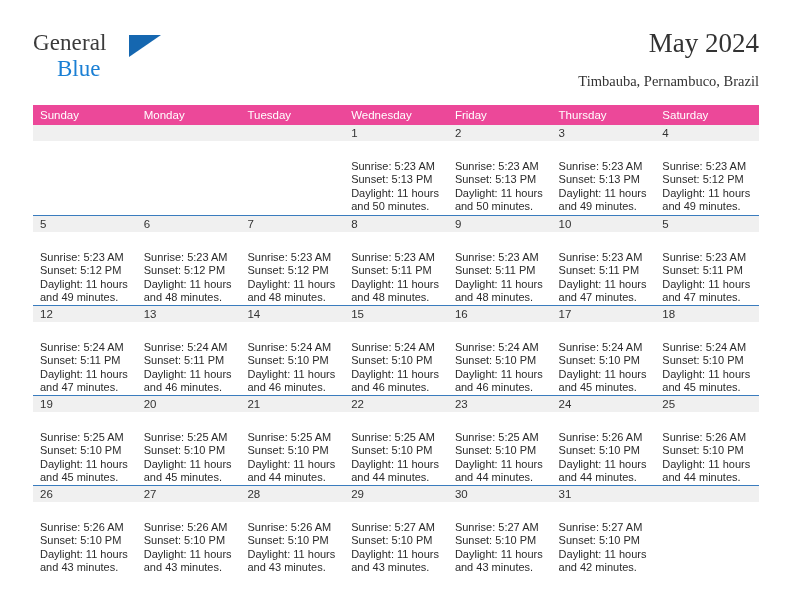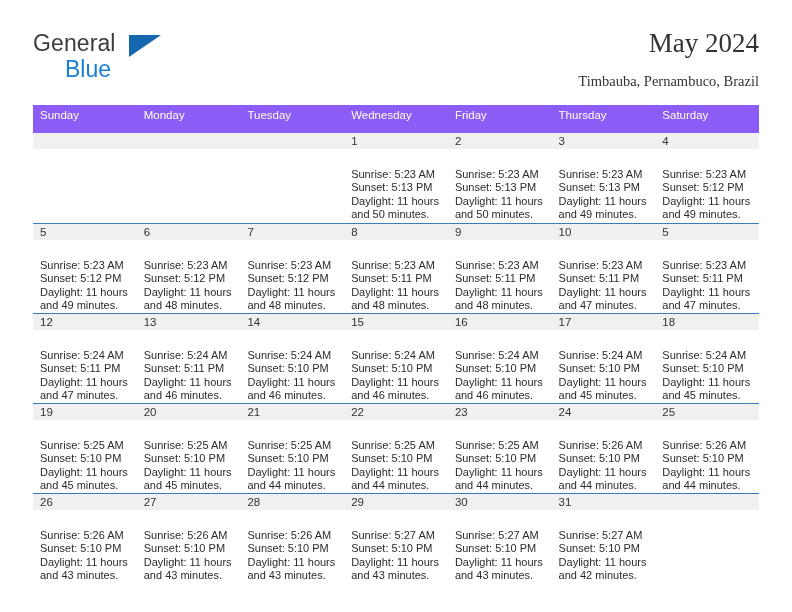--- a/index.html
+++ b/index.html
@@ -28,35 +28,36 @@
     top: 26px;
     right: 33px;
     height: 72px;
   }
   .brand {
     position: absolute;
     left: 0;
     top: 4px;
     width: 220px;
     height: 62px;
+    font-family: Liberation Serif, serif;
   }
   .brand-general {
     font-size: 23px;
     color: #3b3b3b;
     letter-spacing: .1px;
     line-height: 26px;
     display: block;
     height: 26px;
   }
   .brand-blue {
     font-size: 23px;
     color: #1a7fd4;
     line-height: 26px;
     display: block;
-    margin-left: 32px;
+    margin-left: 24px;
     height: 26px;
   }
   .brand-triangle {
     position: absolute;
     left: 96px;
     top: 5px;
     width: 0;
     height: 0;
     border-left: 32px solid #1567b0;
     border-bottom: 22px solid transparent;
@@ -84,22 +85,22 @@
 
   
   .calendar {
     position: absolute;
     left: 33px;
     top: 105px;
     width: 726px;
   }
   .weekhead {
     display: flex;
-    background: #8b5cf6;
-    height: 28px;
+    background: #ec4899;
+    height: 20px;
   }
   .weekhead .wh {
     flex: 1 1 0;
     box-sizing: border-box;
     padding: 3px 0 0 7px;
     font-size: 11.5px;
     color: #ffffff;
     line-height: 14px;
     white-space: nowrap;
     overflow: hidden;

